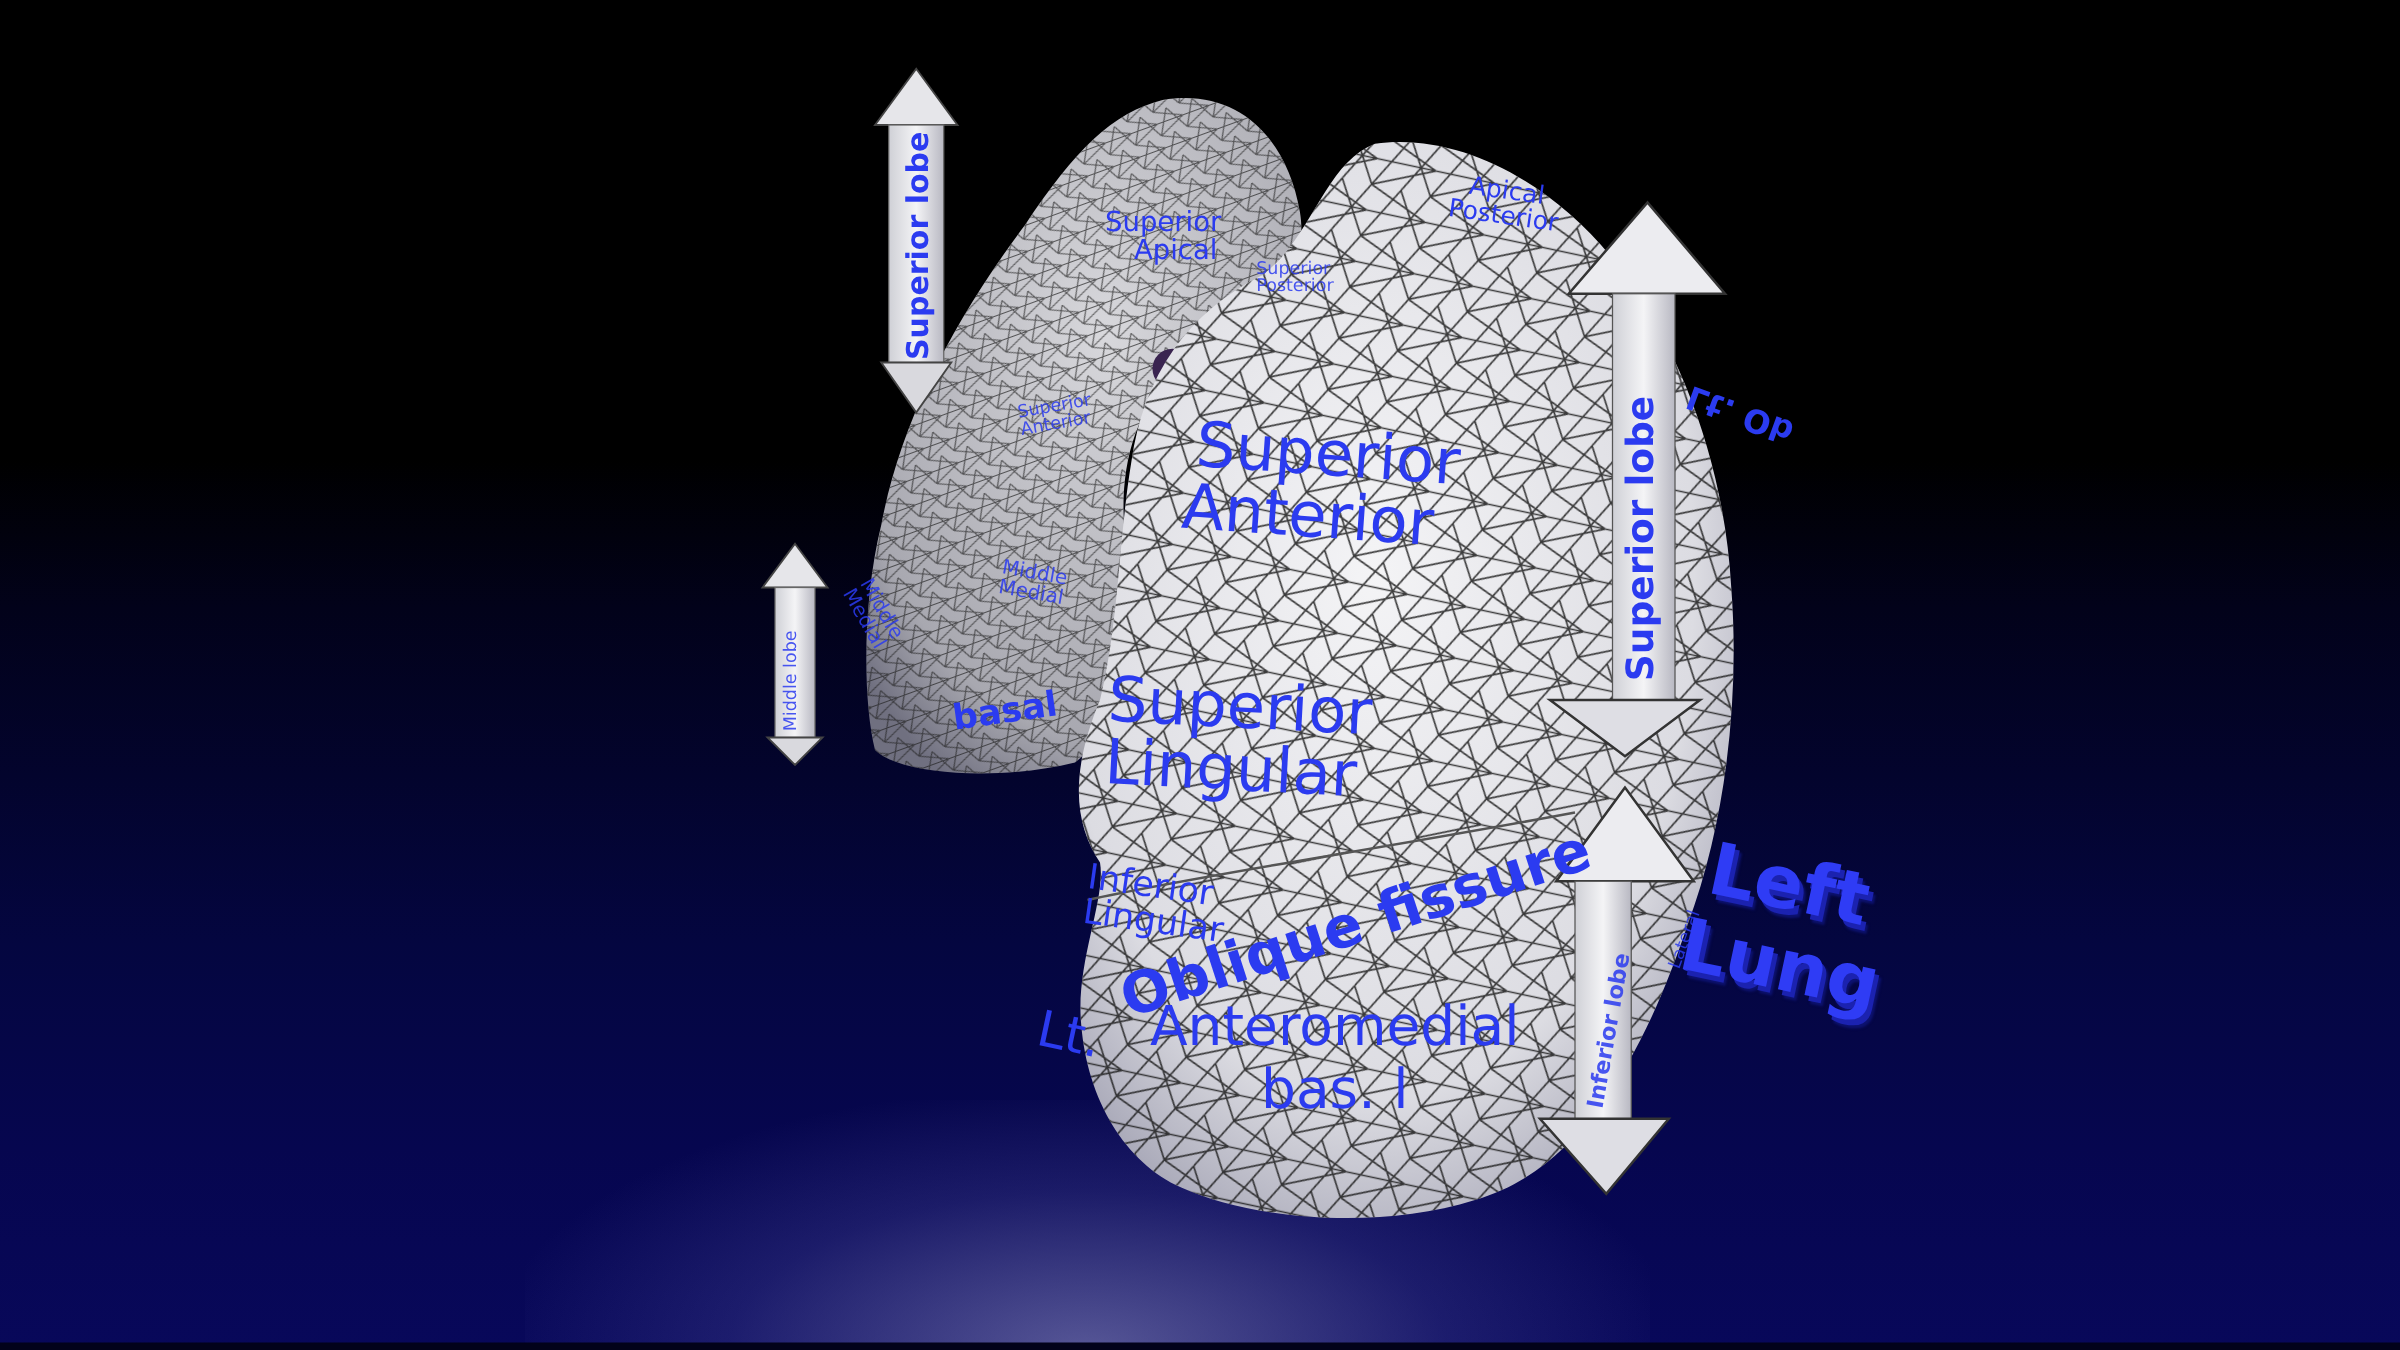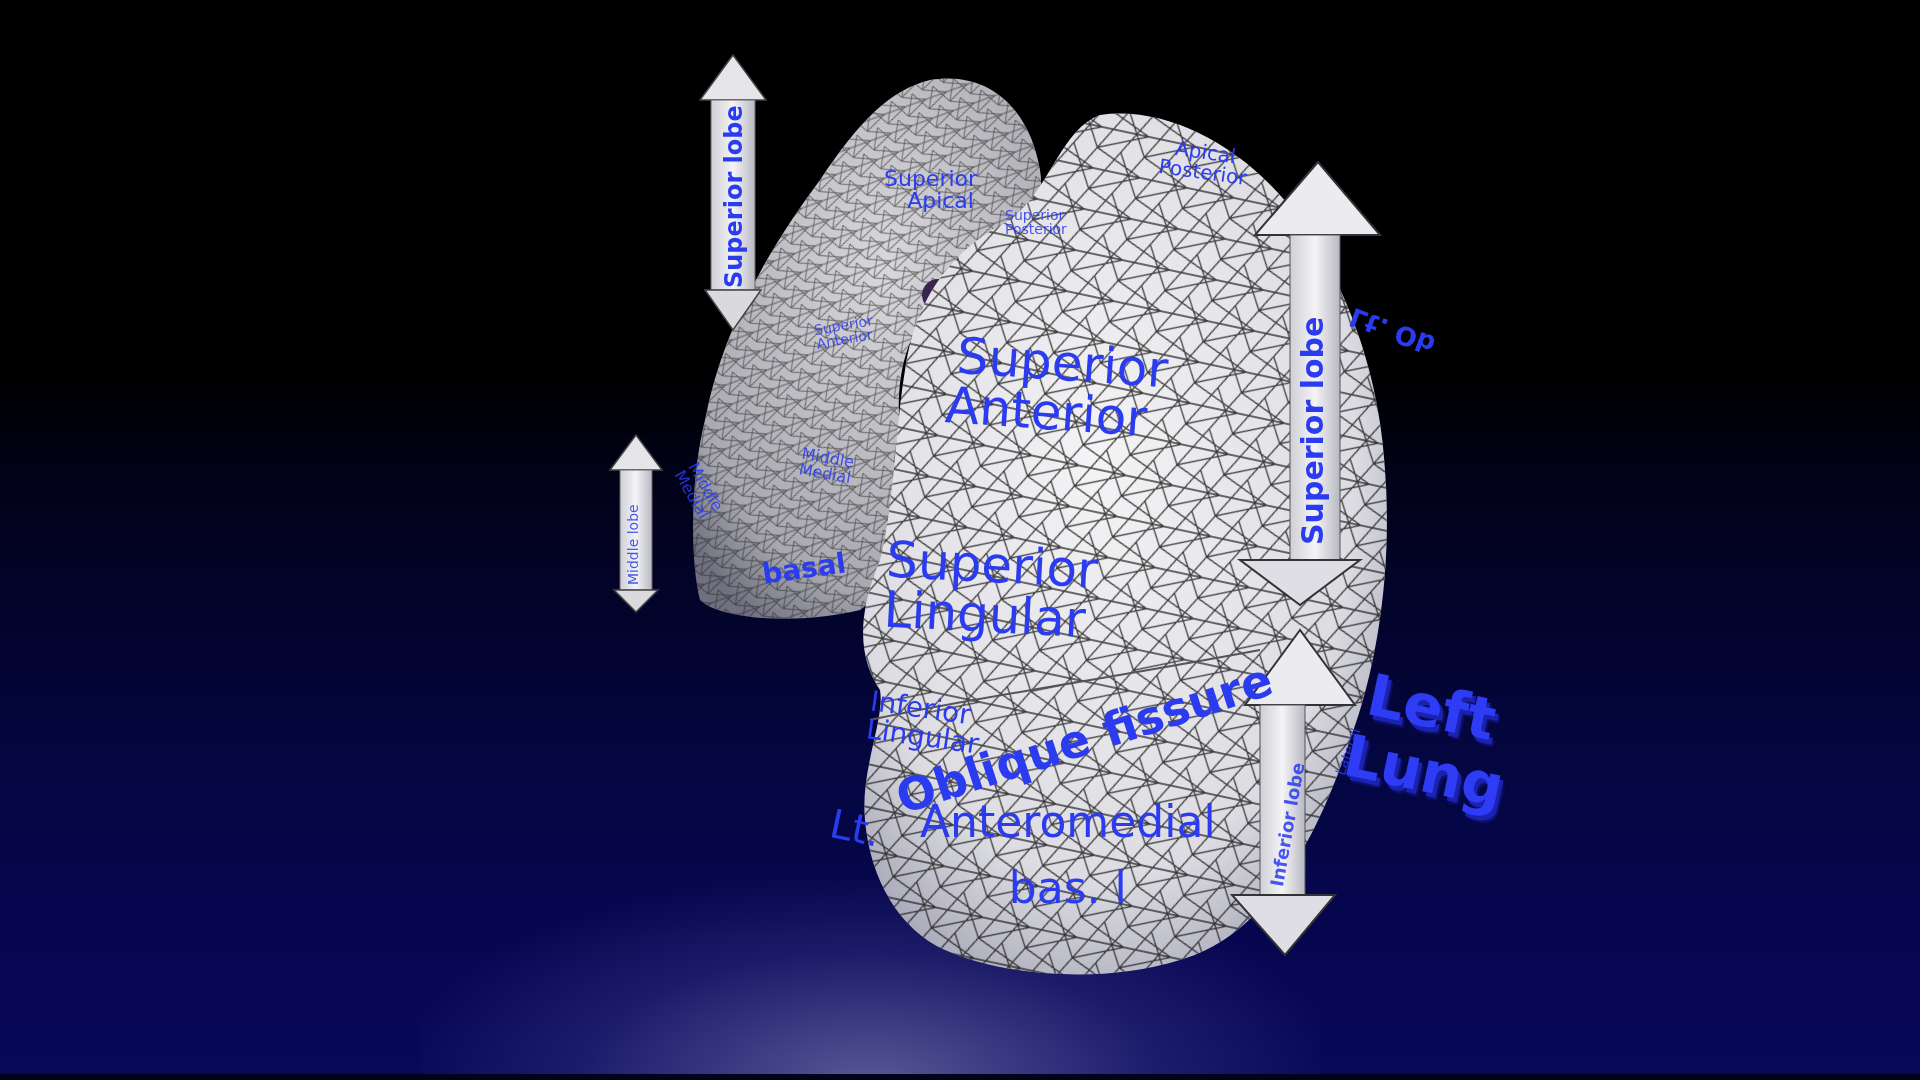--- a/index.html
+++ b/index.html
@@ -127,21 +127,21 @@
   <div>Lingular</div>
 </div>
 <div class="lbl small" style="left:868px;top:695px;font-size:28px;transform:rotate(8deg);">
   <div>Inferior</div>
   <div>Lingular</div>
 </div>
 <div class="lbl big" style="left:905px;top:775px;font-size:46px;font-weight:bold;transform:rotate(-18deg);transform-origin:left bottom;">Oblique fissure</div>
 <div class="lbl big" style="left:830px;top:808px;font-size:40px;transform:rotate(12deg);">Lt.</div>
 <div class="lbl big" style="left:920px;top:800px;font-size:44px;text-align:center;">
   <div>Anteromedial</div>
-  <div style="margin-top:22px">bas. l</div>
+  <div style="margin-top:6px">bas. l</div>
 </div>
 <div class="lbl small" style="left:1348px;top:318px;font-size:26px;font-weight:bold;transform:rotate(200deg) scaleX(-1);">Lt. Ob</div>
 <div class="lbl tiny" style="left:1330px;top:740px;transform:rotate(-70deg);">
   <div>Lateral</div>
   <div>basal</div>
 </div>
 
 <div class="lbl huge" style="left:1360px;top:680px;transform:rotate(12deg);">
   <div>Left</div>
   <div style="margin-left:-10px;margin-top:6px">Lung</div>

